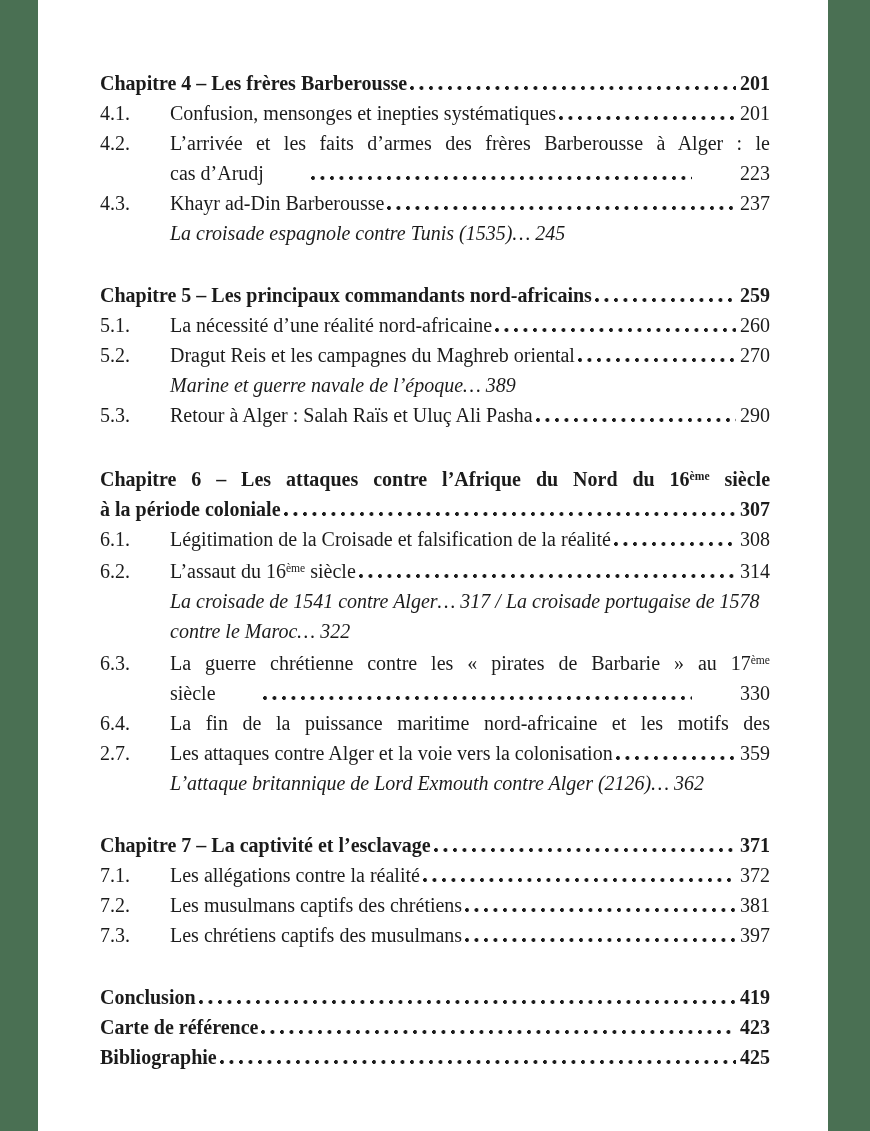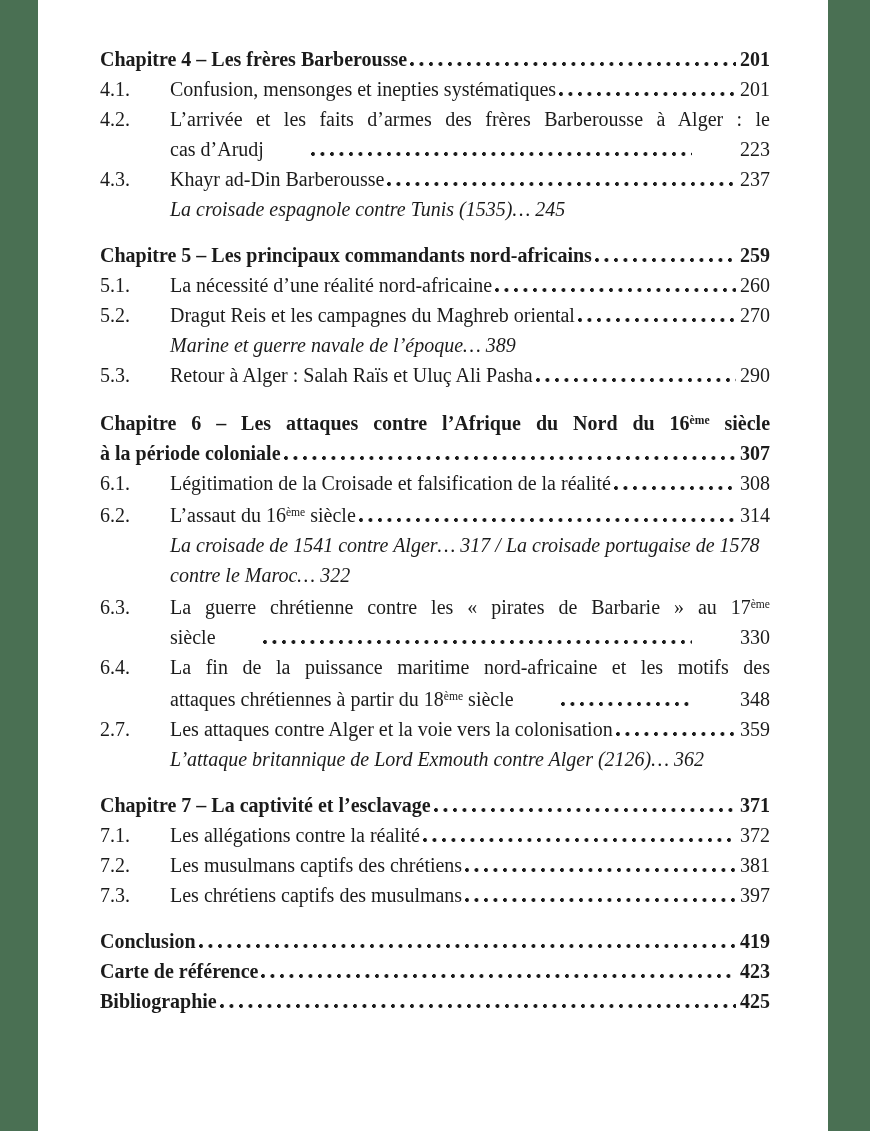--- a/index.html
+++ b/index.html
@@ -16,23 +16,23 @@
     background: linear-gradient(
       to right,
       var(--edge, #4a7053) 0px, var(--edge, #4a7053) 38px,
       var(--paper, #ffffff) 38px, var(--paper, #ffffff) 828px,
       var(--edge, #4a7053) 828px, var(--edge, #4a7053) 870px
     );
     overflow: hidden;
   }
   .content {
     position: absolute;
-    left: 100px; right: 100px; top: 44px;
-  }
-  .section + .section { margin-top: 16px; }
+    left: 100px; right: 100px; top: 68px;
+  }
+  .section + .section { margin-top: 32px; }
   .row { display: flex; align-items: baseline; }
   .row .num { flex: 0 0 70px; }
   .row .text { flex: 0 1 auto; white-space: nowrap; }
   .row.j .text { flex: 1 1 auto; text-align: justify; text-align-last: justify; white-space: normal; }
   .row.chapter, .row.end { font-weight: 700; }
   .row.cont, .row.sub { padding-left: 70px; gap: 44px; }
   .row.sub { font-style: italic; }
   .row.sub .text { white-space: nowrap; }
   .dots {
     flex: 1 1 14px; min-width: 14px; height: 4px;
@@ -142,25 +142,20 @@
         </div>
         <div class="row cont">
           <span class="text">siècle</span>
           <span class="dots"></span>
           <span class="page">330</span>
         </div>
         <div class="row item j">
           <span class="num">6.4.</span>
           <span class="text">La fin de la puissance maritime nord-africaine et les motifs des</span>
         </div>
-        <div class="row cont">
-          <span class="text"><span>attaques chrétiennes à partir du 18</span><span class="sup">ème</span><span> siècle</span></span>
-          <span class="dots"></span>
-          <span class="page">348</span>
-        </div>
         <div class="row item">
           <span class="num">2.7.</span>
           <span class="text">Les attaques contre Alger et la voie vers la colonisation</span>
           <span class="dots"></span>
           <span class="page">359</span>
         </div>
         <div class="row sub">
           <span class="text">L’attaque britannique de Lord Exmouth contre Alger (2126)… 362</span>
         </div>
       </div>

